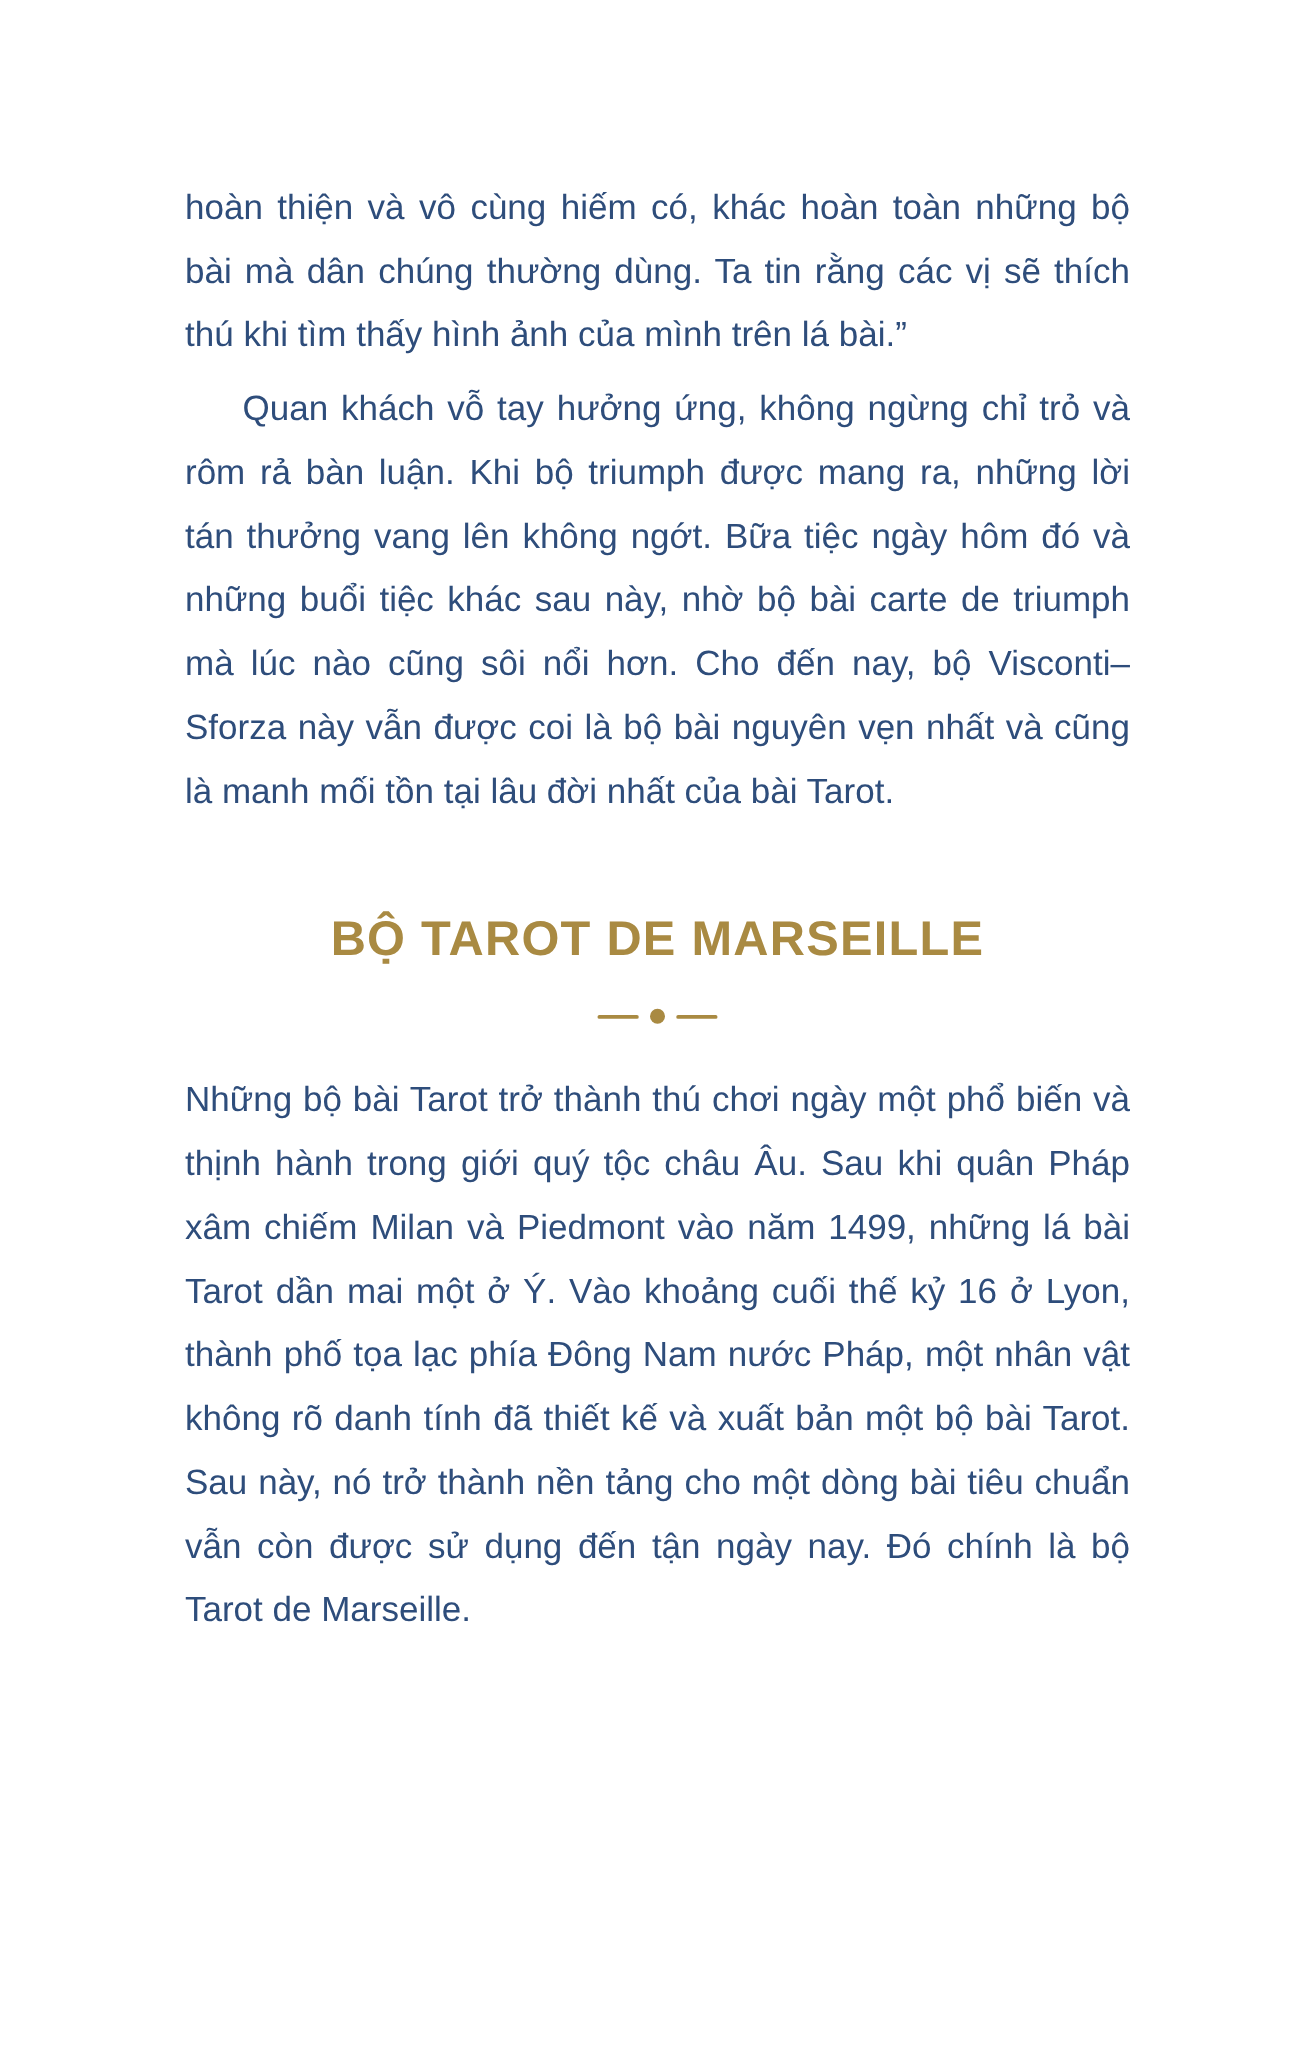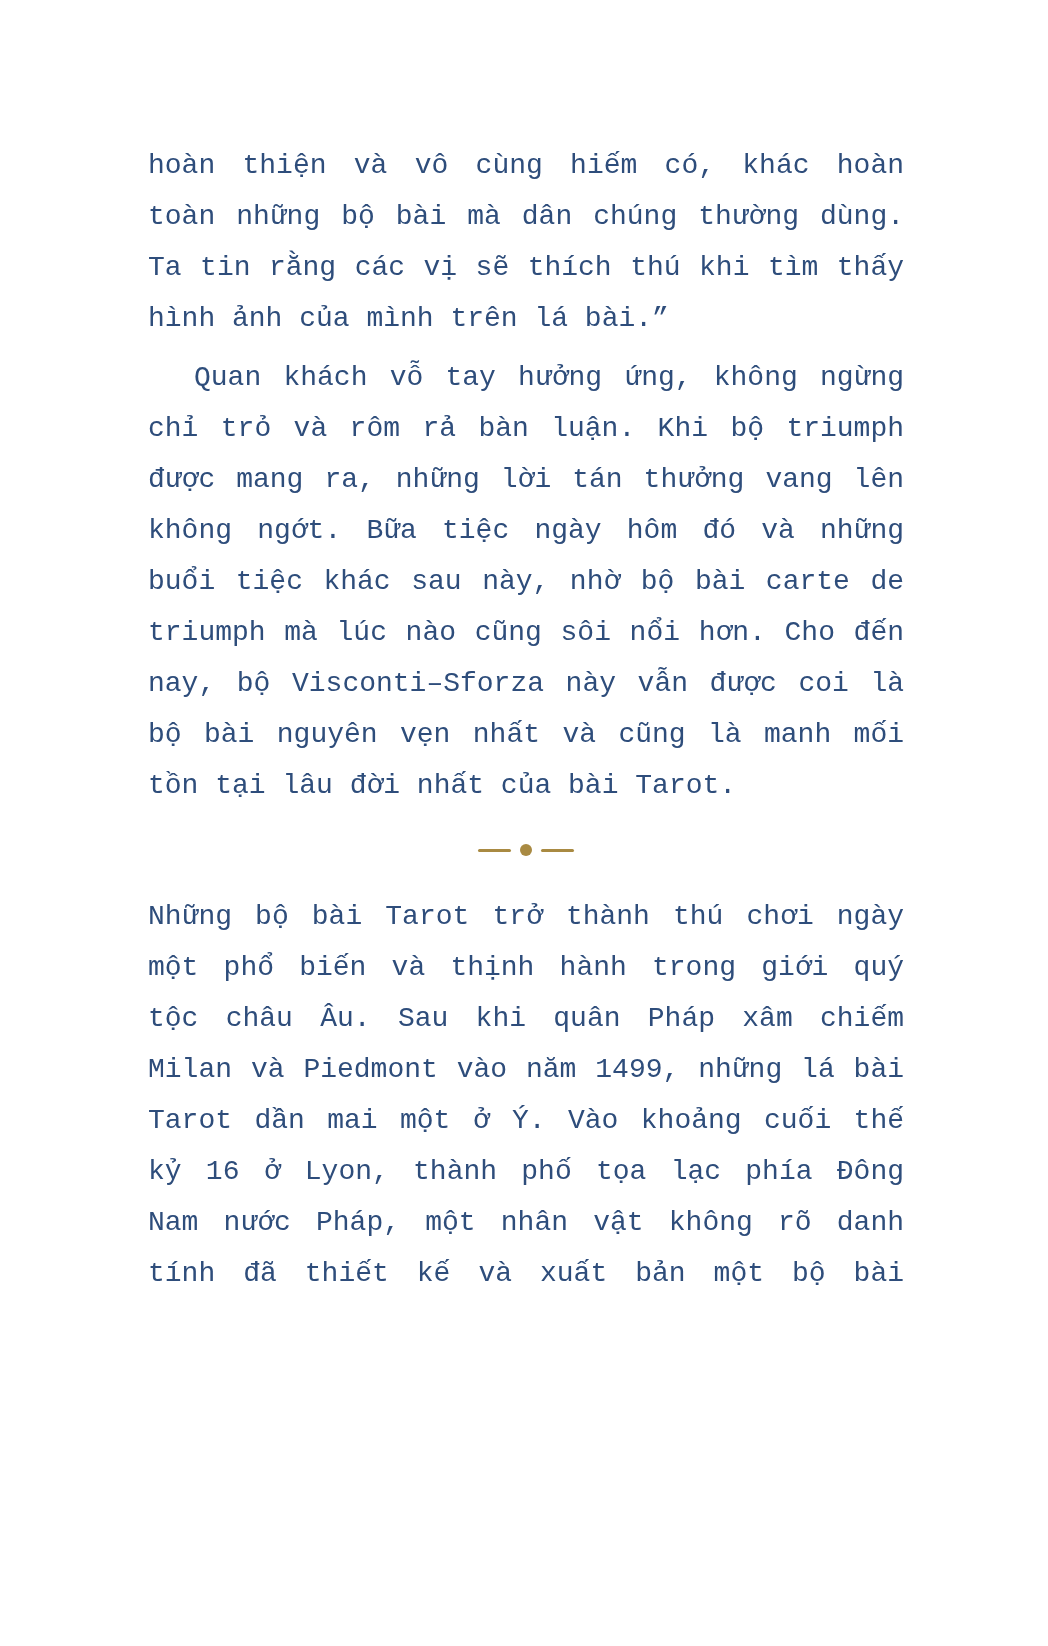--- a/index.html
+++ b/index.html
@@ -5,21 +5,21 @@
   html, body {
     margin: 0;
     padding: 0;
     background: #ffffff;
   }
   .page {
     position: relative;
     width: 1048px;
     height: 1307px;
     background: #ffffff;
-    font-family: Liberation Mono, monospace;
+    font-family: Liberation Sans, sans-serif;
     overflow: hidden;
   }
   .content {
     position: absolute;
     left: 148px;
     top: 140px;
     width: 756px;
     color: #2e4d7b;
     font-size: 28px;
     line-height: 51px;
@@ -92,20 +92,21 @@
 <body>
 
 <div class="page">
 
   <div class="content">
 
     <p class="para">hoàn thiện và vô cùng hiếm có, khác hoàn toàn những bộ bài mà dân chúng thường dùng. Ta tin rằng các vị sẽ thích thú khi tìm thấy hình ảnh của mình trên lá bài.”</p>
 
     <p class="para indent">Quan khách vỗ tay hưởng ứng, không ngừng chỉ trỏ và rôm rả bàn luận. Khi bộ triumph được mang ra, những lời tán thưởng vang lên không ngớt. Bữa tiệc ngày hôm đó và những buổi tiệc khác sau này, nhờ bộ bài carte de triumph mà lúc nào cũng sôi nổi hơn. Cho đến nay, bộ Visconti–Sforza này vẫn được coi là bộ bài nguyên vẹn nhất và cũng là manh mối tồn tại lâu đời nhất của bài Tarot.</p>
 
+    <h1 class="heading">BỘ TAROT DE MARSEILLE</h1>
 
     <div class="divider">
       <span class="d-line"></span>
       <span class="d-dot"></span>
       <span class="d-line"></span>
     </div>
 
     <p class="para">Những bộ bài Tarot trở thành thú chơi ngày một phổ biến và thịnh hành trong giới quý tộc châu Âu. Sau khi quân Pháp xâm chiếm Milan và Piedmont vào năm 1499, những lá bài Tarot dần mai một ở Ý. Vào khoảng cuối thế kỷ 16 ở Lyon, thành phố tọa lạc phía Đông Nam nước Pháp, một nhân vật không rõ danh tính đã thiết kế và xuất bản một bộ bài Tarot. Sau này, nó trở thành nền tảng cho một dòng bài tiêu chuẩn vẫn còn được sử dụng đến tận ngày nay. Đó chính là bộ Tarot de Marseille.</p>
 
   </div>

